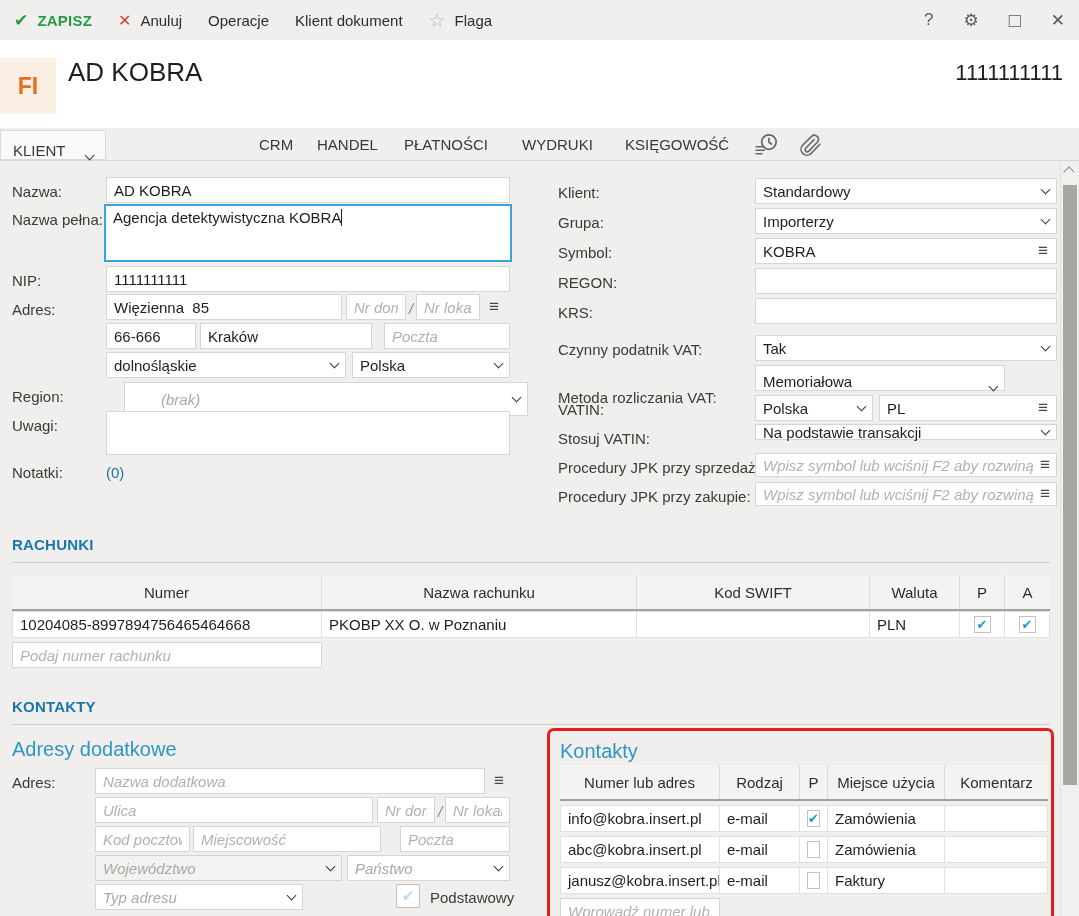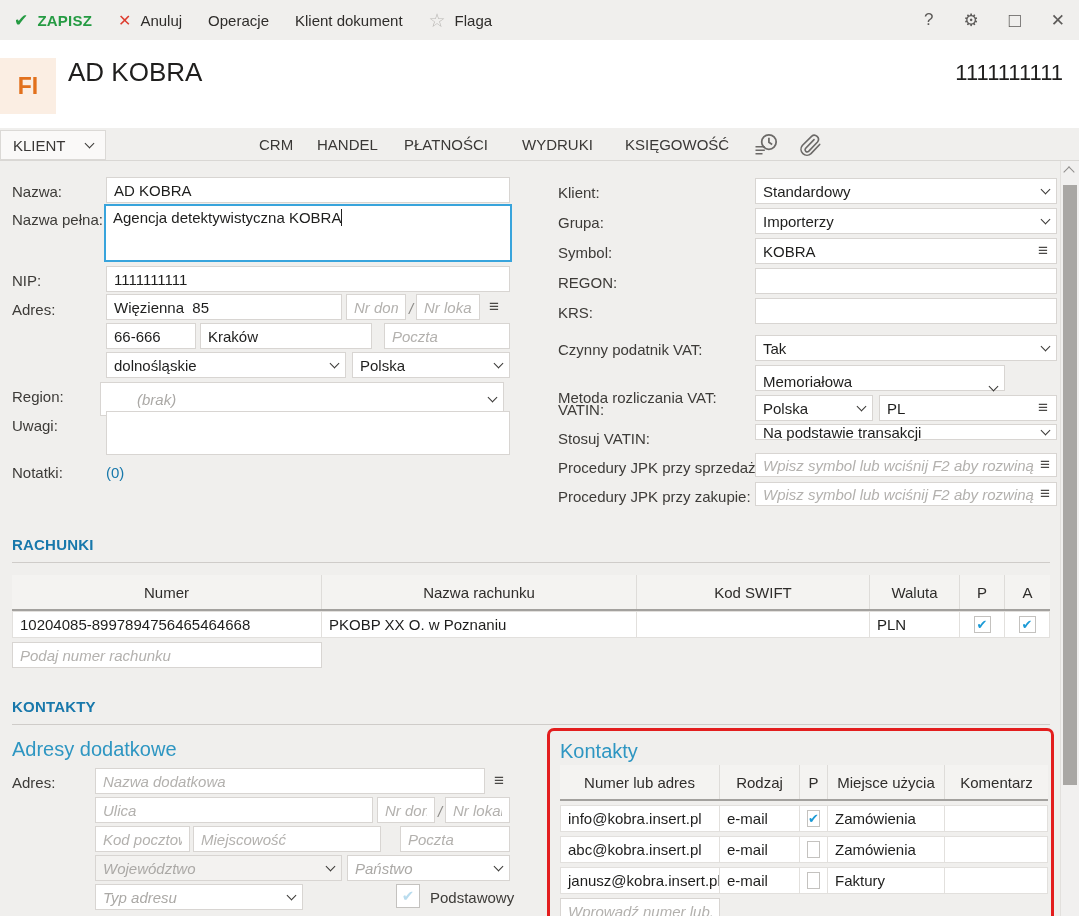--- a/index.html
+++ b/index.html
@@ -18,21 +18,21 @@
 
   
   .header{left:0;top:40px;width:1079px;height:88px;background:#ffffff;}
   .fi-badge{left:0;top:58px;width:56px;height:56px;background:#fbeee3;color:#e2711d;font-weight:bold;font-size:23px;display:flex;align-items:center;justify-content:center;}
   .h-title{left:68px;top:57px;font-size:26px;color:#1f1e1d;}
   .h-sub{left:69px;top:92px;font-size:15px;color:#7b7875;margin-top:43px;}
   .h-nip{right:16px;top:60px;font-size:22px;color:#1f1e1d;}
 
   
   .tabstrip{left:0;top:128px;width:1079px;height:33px;background:#f0efed;border-bottom:1px solid #d9d7d4;}
-  .ctxbtn{left:0;top:130px;height:30px;background:#faf9f8;border:1px solid #dbd9d6;display:flex;align-items:center;padding:0 12px;font-size:15px;color:#3a3836;gap:20px;}
+  .ctxbtn{left:0;top:130px;height:30px;background:#faf9f8;border:1px solid #dbd9d6;display:flex;align-items:flex-end;padding:0 12px;font-size:15px;color:#3a3836;gap:20px;}
   .tab-active{left:88px;top:129px;width:156px;height:41px;background:#ffffff;border:1px solid #d9d7d4;border-bottom:none;display:flex;align-items:flex-start;justify-content:center;padding-top:7px;font-size:15px;font-weight:bold;color:#1a7dad;z-index:3;}
   .tab{top:128px;height:32px;display:flex;align-items:center;font-size:15px;color:#3a3836;}
   .chev{display:inline-block;width:7px;height:7px;border-right:1.6px solid #3a3836;border-bottom:1.6px solid #3a3836;transform:rotate(45deg);margin-top:-3px;}
 
   
   .lbl{font-size:15px;color:#3d3b38;white-space:nowrap;}
   .inp{background:#fff;border:1px solid #d8d5d2;font-size:15px;color:#1e1e1d;padding:0 7px;outline:none;}
   .inp::placeholder{color:#b3b1ae;font-style:italic;opacity:1;}
   .tarea{background:#fff;border:1px solid #d8d5d2;font-size:15px;color:#1e1e1d;padding:3px 7px;}
   .tarea.focus{border:2px solid #38a4dc;}
@@ -149,21 +149,21 @@
   <div class="abs sel" style="left:106px;top:352px;width:240px;height:26px;">
     <span class="txt">dolnośląskie</span>
     <span class="chev"></span>
   </div>
   <div class="abs sel" style="left:352px;top:352px;width:158px;height:26px;">
     <span class="txt">Polska</span>
     <span class="chev"></span>
   </div>
 
   <div class="abs lbl" style="left:12px;top:388px;">Region:</div>
-  <div class="abs sel" style="left:100px;top:382px;width:404px;height:34px;padding-left:36px;">
+  <div class="abs sel" style="left:124px;top:382px;width:404px;height:34px;padding-left:36px;">
     <span class="txt ph">(brak)</span>
     <span class="chev"></span>
   </div>
 
   <div class="abs lbl" style="left:12px;top:417px;">Uwagi:</div>
   <div class="abs tarea" style="left:106px;top:411px;width:404px;height:44px;"><span></span></div>
 
   <div class="abs lbl" style="left:12px;top:464px;">Notatki:</div>
   <span class="abs link" style="left:106px;top:464px;">(0)</span>
 

